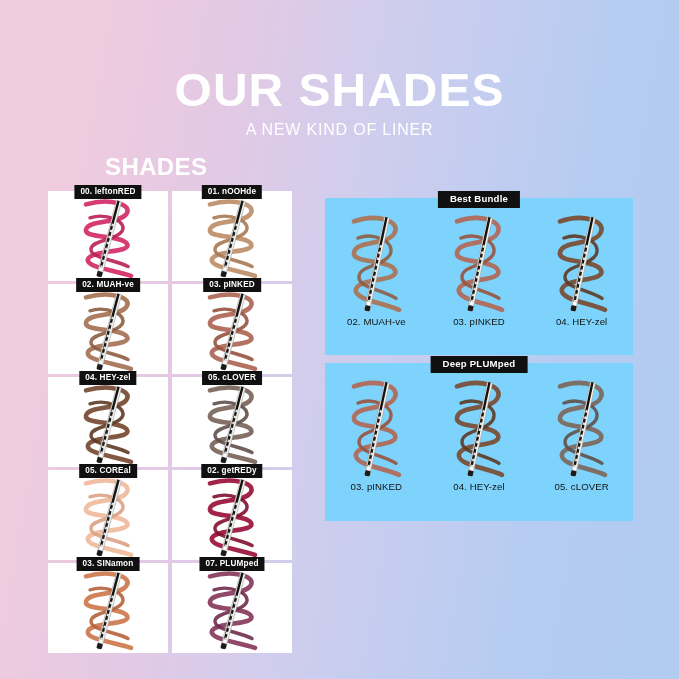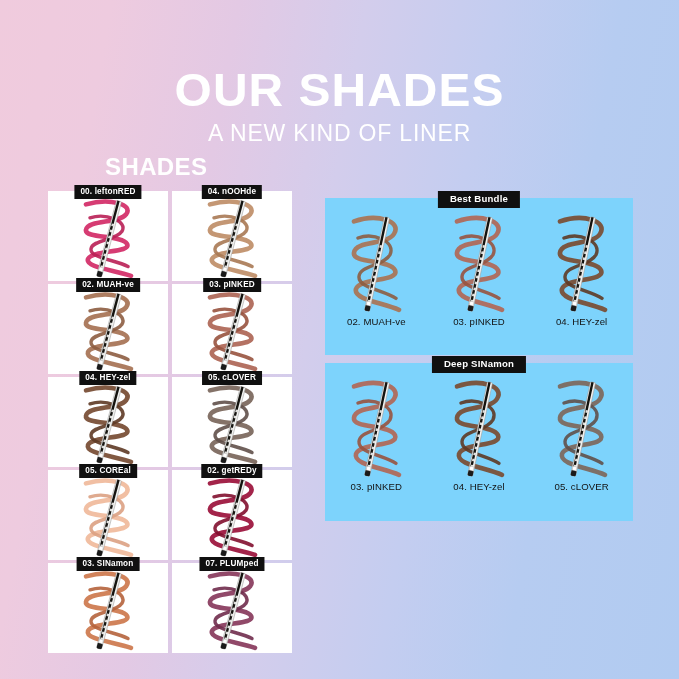--- a/index.html
+++ b/index.html
@@ -40,21 +40,21 @@
     font-weight: bold;
     letter-spacing: 1.0px;
     color: #ffffff;
     line-height: 1;
     margin: 0;
     font-stretch: condensed;
     transform: scaleX(1.02);
   }
   .sub-title {
     margin: 9px 0 0 0;
-    font-size: 23px;
+    font-size: 16px;
     font-weight: normal;
     letter-spacing: 0.8px;
     color: #ffffff;
     line-height: 1;
   }
 
   
   .section-heading {
     position: absolute;
     font-size: 24px;
@@ -226,21 +226,21 @@
               <rect x="-1.2000000000000002" y="42.06023017789894" width="2.3" height="2.6" fill="#f2f2f0" opacity="0.92"></rect>
               <rect x="-1.2000000000000002" y="48.26023017789893" width="2.3" height="2.6" fill="#f2f2f0" opacity="0.92"></rect>
               <rect x="-1.2000000000000002" y="54.460230177898936" width="2.3" height="2.6" fill="#f2f2f0" opacity="0.92"></rect>
               <rect x="-1.2000000000000002" y="60.66023017789894" width="2.3" height="2.6" fill="#f2f2f0" opacity="0.92"></rect>
               <rect x="-1.2000000000000002" y="66.86023017789893" width="2.3" height="2.6" fill="#f2f2f0" opacity="0.92"></rect>
               <rect x="-2.6" y="72.70076725966312" width="5.2" height="5.5" rx="1" fill="#1a1a1a"></rect>
               <rect x="-2" y="68.70076725966312" width="4" height="4" fill="#ffffff" stroke="#aeaeac" stroke-width="0.4"></rect>
             </g>
           </svg>
         </div>
-        <div class="shade-tag">04. nOOHde</div>
+        <div class="shade-tag">01. nOOHde</div>
       </div>
       <div class="shade-card">
         <div class="swatch-wrap">
           <svg class="swatch-svg" width="72" height="84" viewBox="0 0 72 84">
             <g stroke-linecap="round" fill="none">
               <path d="M 14 8.4 C 38 1.68, 62 8.4, 54 18.48 C 47 27.72, 16 23.52, 14 33.6 C 12 42.839999999999996, 50 38.64, 55 47.879999999999995 C 60 57.12, 20 53.76, 16 63 C 13 71.39999999999999, 42 73.92, 59 79.8" stroke="#a97658" stroke-width="4.6" opacity="0.95"></path>
               <path d="M 18 21.84 C 34 16.8, 56 25.2, 50 35.28 C 44 44.519999999999996, 20 43.68, 19 52.919999999999995 C 18 62.16, 44 63.839999999999996, 56 70.56" stroke="#8d5d41" stroke-width="3.4" opacity="0.9"></path>
             </g>
             <g transform="translate(47,5.04) rotate(14.818147250880827)">
               <rect x="-2.6" y="0" width="5.2" height="78.20076725966312" rx="1.1" fill="#f2f2f0" stroke="#9a9a98" stroke-width="0.5"></rect>
@@ -517,21 +517,21 @@
                 <rect x="-2.6" y="90.21290404120023" width="5.2" height="5.5" rx="1" fill="#1a1a1a"></rect>
                 <rect x="-2" y="86.21290404120023" width="4" height="4" fill="#ffffff" stroke="#aeaeac" stroke-width="0.4"></rect>
               </g>
             </svg>
           </div>
           <div class="bundle-label">04. HEY-zel</div>
         </div>
       </div>
     </div>
   <div class="bundle-panel" id="bundle-panel-1">
-      <div class="bundle-tag">Deep SINamon</div>
+      <div class="bundle-tag">Deep PLUMped</div>
       <div class="bundle-items">
         <div class="bundle-item">
           <div class="bundle-swatch">
             <svg class="swatch-svg" width="92" height="104" viewBox="0 0 92 104">
               <g stroke-linecap="round" fill="none">
                 <path d="M 24 10.4 C 48 2.08, 72 10.4, 64 22.880000000000003 C 57 34.32, 26 29.12, 24 41.6 C 22 53.04, 60 47.84, 65 59.28 C 70 70.72, 30 66.56, 26 78 C 23 88.4, 52 91.52000000000001, 69 98.8" stroke="#b06a5b" stroke-width="4.6" opacity="0.95"></path>
                 <path d="M 28 27.04 C 44 20.8, 66 31.200000000000003, 60 43.68 C 54 55.120000000000005, 30 54.08, 29 65.52 C 28 76.96000000000001, 54 79.04, 66 87.36" stroke="#98533f" stroke-width="3.4" opacity="0.9"></path>
               </g>
               <g transform="translate(57,6.24) rotate(12.061309457044516)">
                 <rect x="-2.6" y="0" width="5.2" height="95.71290404120023" rx="1.1" fill="#f2f2f0" stroke="#9a9a98" stroke-width="0.5"></rect>

